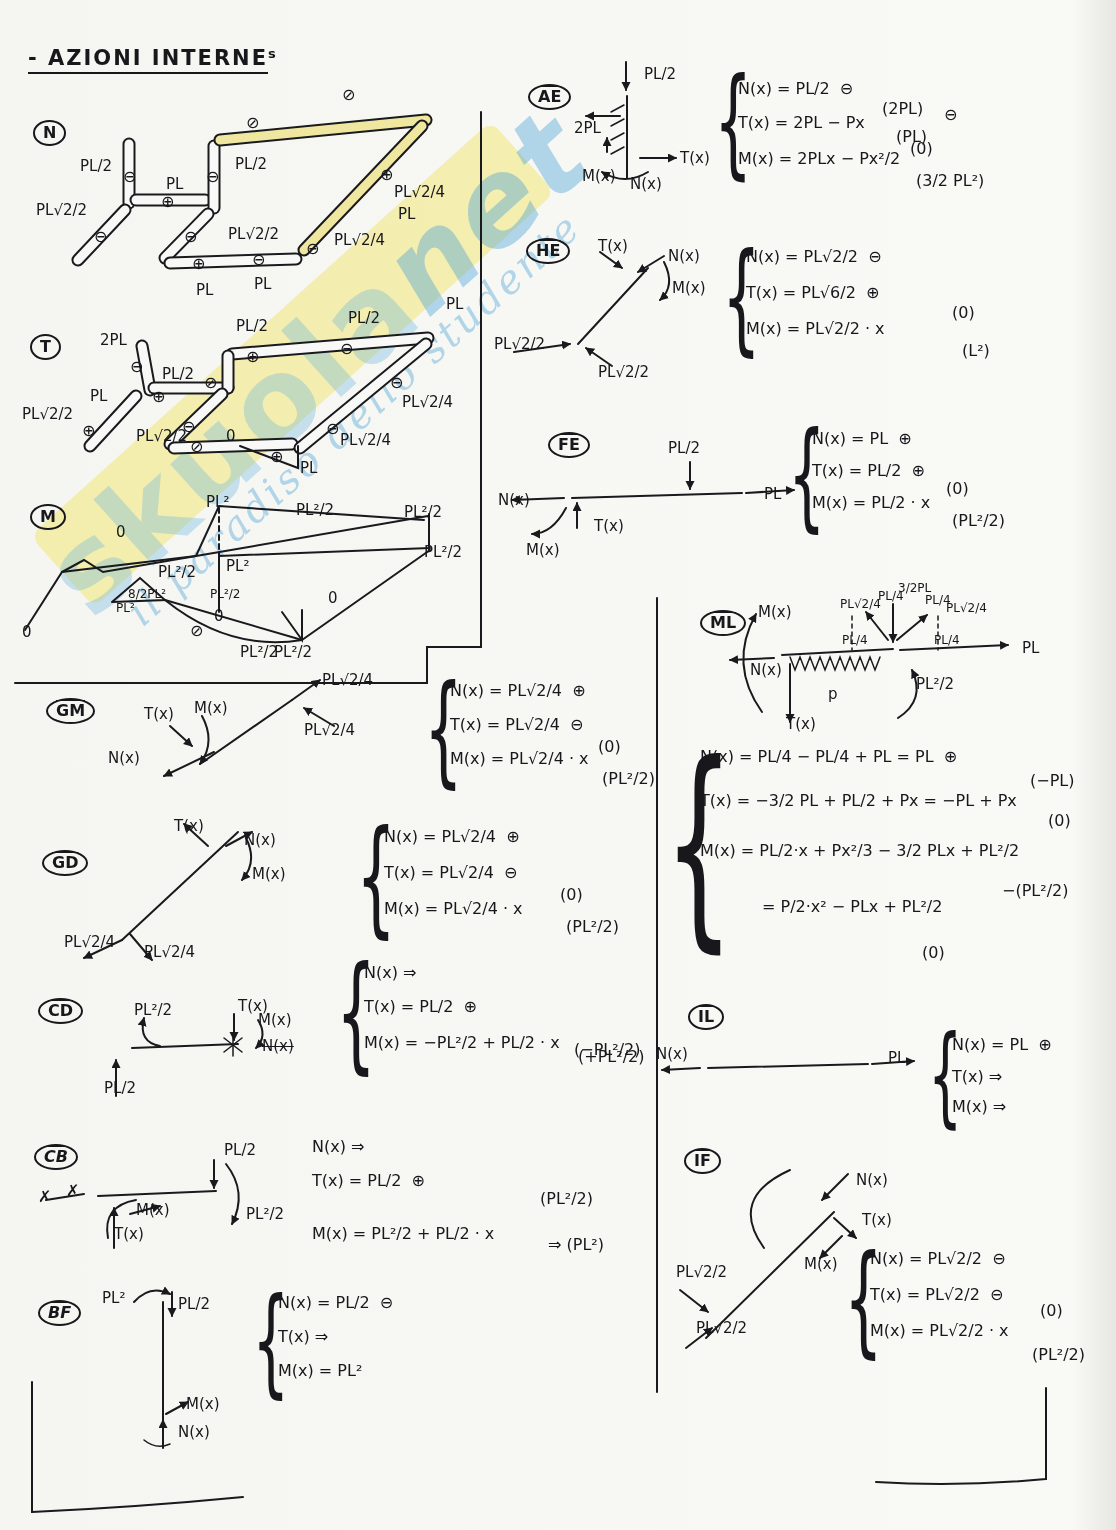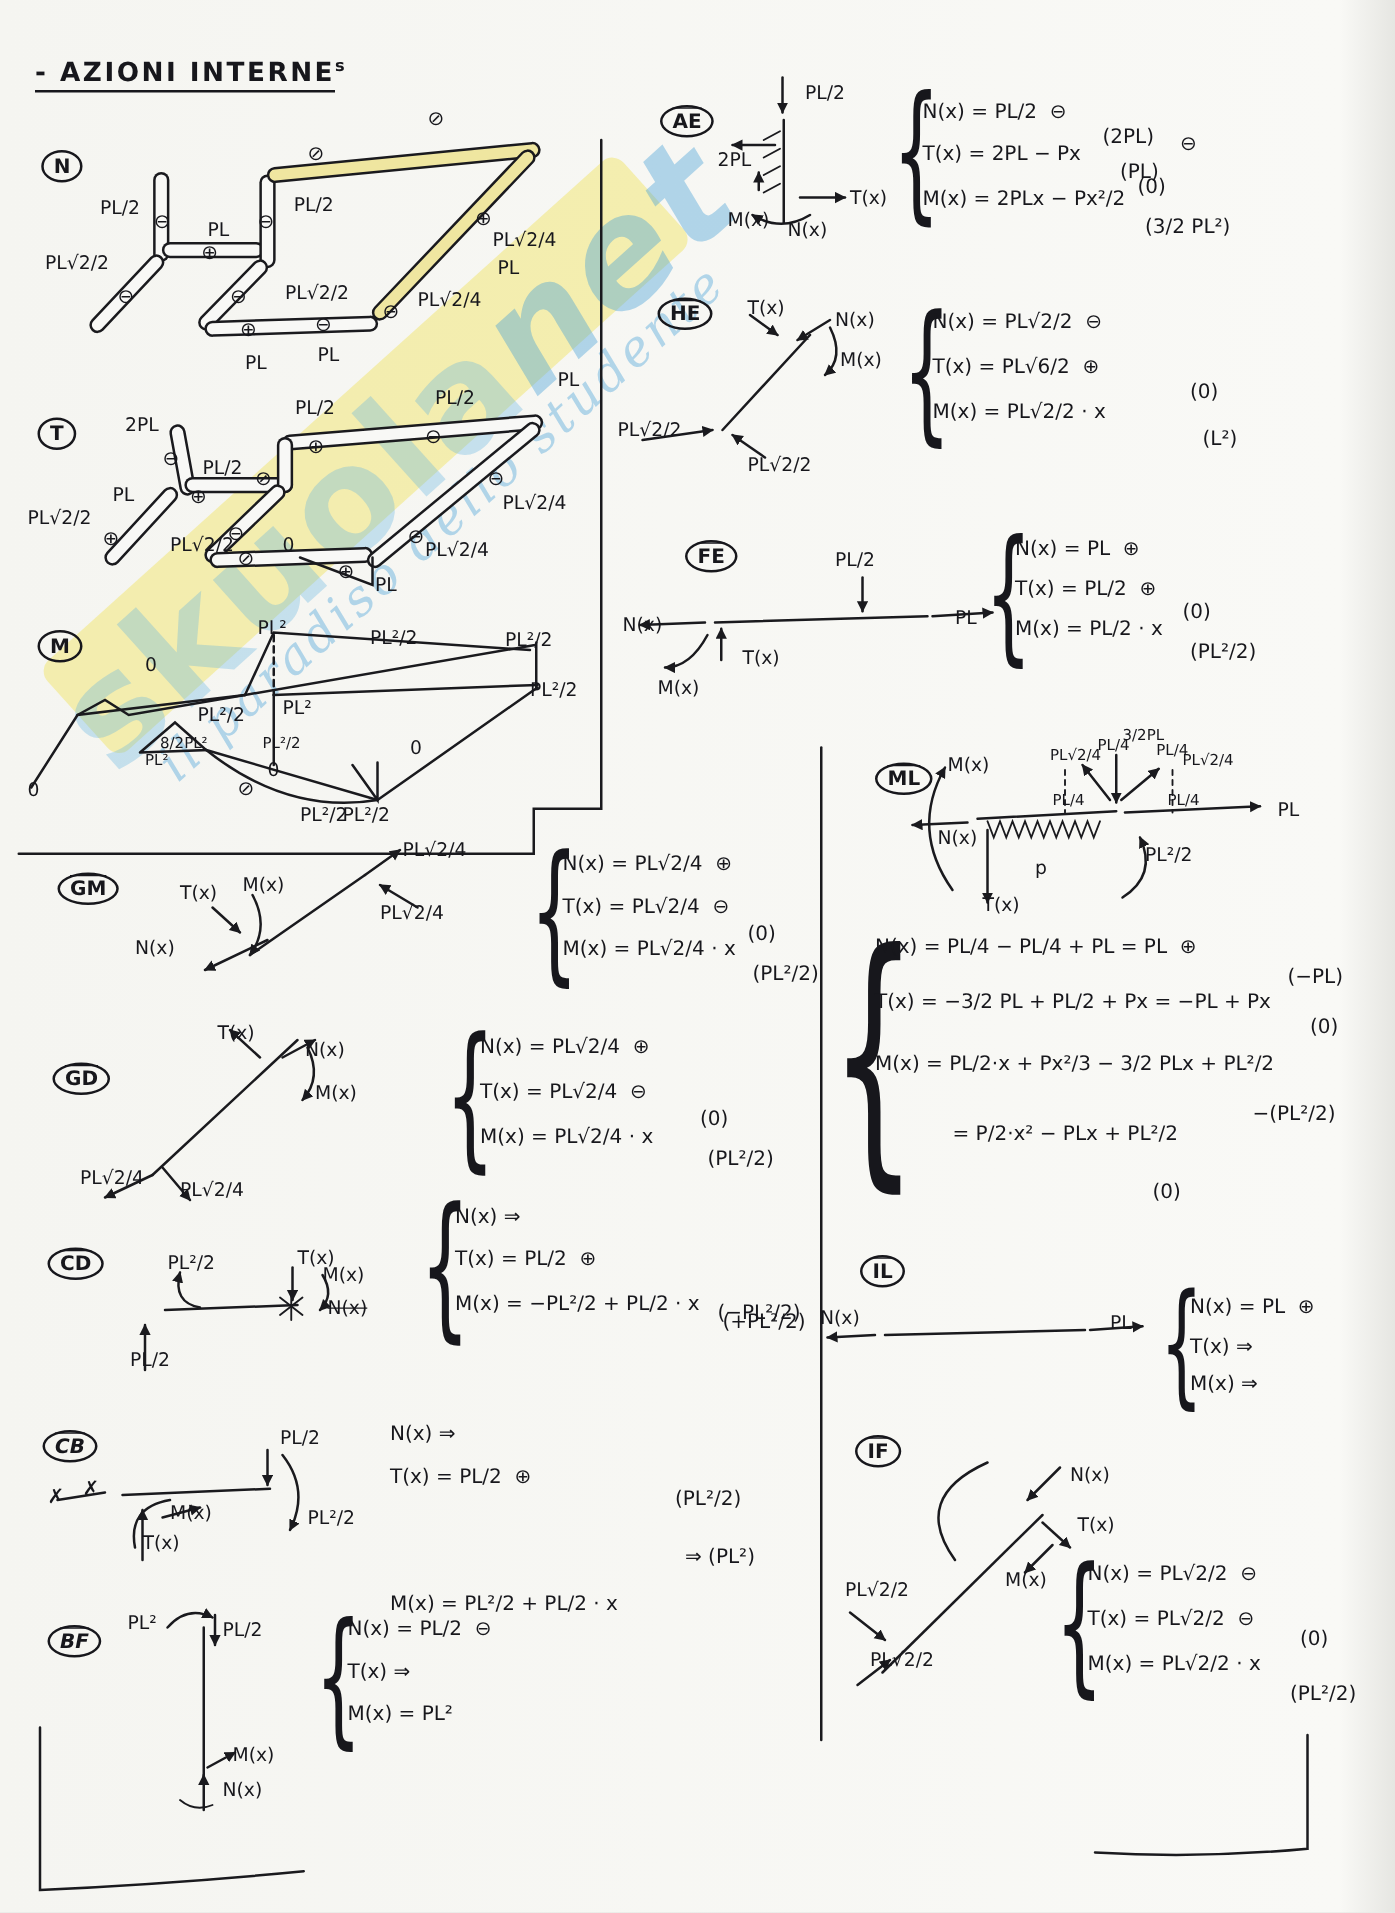--- a/index.html
+++ b/index.html
@@ -414,21 +414,21 @@
   <div class="labels">
       <span class="lbl seclabel ov" style="left: 34px; top: 1144px; font-style: italic;">CB</span>
       <span class="lbl sign" style="left: 38px; top: 1188px;">✗</span>
       <span class="lbl sign" style="left: 66px; top: 1182px;">✗</span>
       <span class="lbl" style="left: 136px; top: 1202px;">M(x)</span>
       <span class="lbl" style="left: 114px; top: 1226px;">T(x)</span>
       <span class="lbl" style="left: 224px; top: 1142px;">PL/2</span>
       <span class="lbl" style="left: 246px; top: 1206px;">PL²/2</span>
       <span class="lbl eq" style="left: 312px; top: 1138px;">N(x) ⇒</span>
       <span class="lbl eq" style="left: 312px; top: 1172px;">T(x) = PL/2  ⊕</span>
-      <span class="lbl eq" style="left: 312px; top: 1274px;">M(x) = PL²/2 + PL/2 · x</span>
+      <span class="lbl eq" style="left: 312px; top: 1225px;">M(x) = PL²/2 + PL/2 · x</span>
       <span class="lbl eq" style="left: 540px; top: 1190px;">(PL²/2)</span>
       <span class="lbl eq" style="left: 548px; top: 1236px;">⇒ (PL²)</span>
     </div>
   <div class="labels">
       <span class="lbl seclabel ov" style="left: 38px; top: 1300px; font-style: italic;">BF</span>
       <span class="lbl" style="left: 102px; top: 1290px;">PL²</span>
       <span class="lbl" style="left: 178px; top: 1296px;">PL/2</span>
       <span class="lbl" style="left: 186px; top: 1396px;">M(x)</span>
       <span class="lbl" style="left: 178px; top: 1424px;">N(x)</span>
       <span class="lbl brace" style="left: 252px; top: 1282px; font-size: 118px;">{</span>

